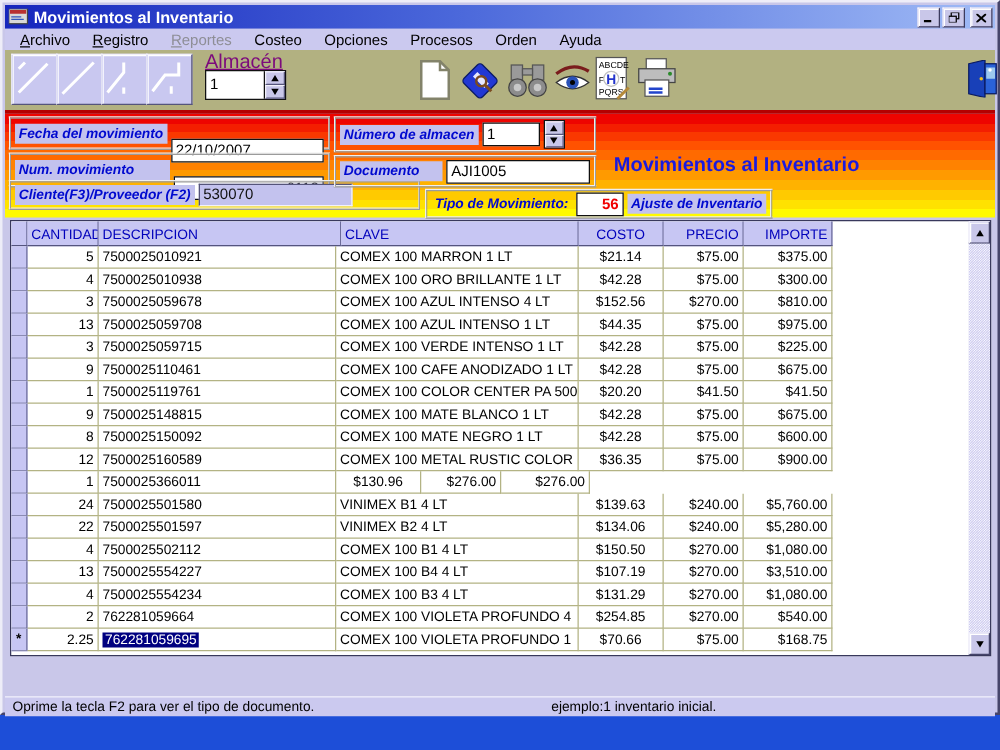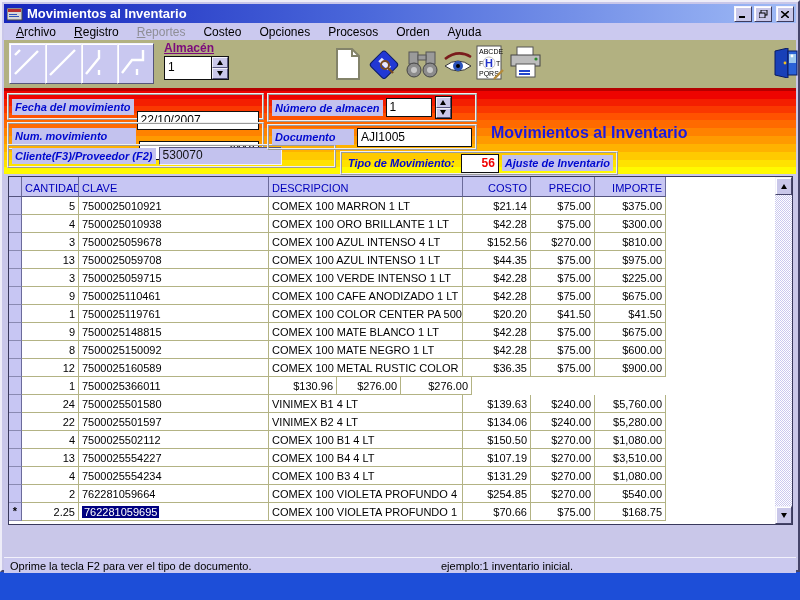--- a/index.html
+++ b/index.html
@@ -21,21 +21,21 @@
   .menubar{position:absolute;left:2px;top:21px;right:2px;height:17px;background:#cbc9ef;
        display:flex;align-items:center;font-size:12px;color:#000;padding-left:3px;}
   .menu-item{display:inline-block;padding:1px 9px;white-space:nowrap;}
   .menu-item.hot::first-letter{text-decoration:underline;}
   .menu-item.disabled{color:#8e8e96;}
 
   
   .toolbar{position:absolute;left:2px;top:38px;right:2px;height:48px;background:#b2b181;}
   .navbtn{position:absolute;top:3px;width:35px;height:39px;background:#c9c8f0;
        border:1px solid;border-color:#f2f1fb #55547a #55547a #f2f1fb;box-shadow:inset 1px 1px 0 #fff;}
-  .alm-label{position:absolute;left:160px;top:1px;font-size:12px;font-weight:bold;color:#7c0a7c;text-decoration:underline;text-align:right;}
+  .alm-label{position:absolute;left:160px;top:1px;font-size:16px;font-weight:normal;color:#7c0a7c;text-decoration:underline;text-align:right;}
   .spinbox{position:absolute;left:160px;top:16px;width:63px;height:22px;border:1px solid #111;background:#fff;display:flex;}
   .spinbox .sval{flex:1;font-size:12px;padding:3px 0 0 3px;}
   .spincol{width:16px;display:flex;flex-direction:column;border-left:1px solid #111;}
   .spinb{flex:1;background:#c9c7e9;border:1px solid;border-color:#f2f1fb #55547a #55547a #f2f1fb;
        display:flex;align-items:center;justify-content:center;}
   .tri-up{width:0;height:0;border-left:3px solid transparent;border-right:3px solid transparent;border-bottom:5px solid #000;}
   .tri-dn{width:0;height:0;border-left:3px solid transparent;border-right:3px solid transparent;border-top:5px solid #000;}
   .toolico{position:absolute;}
 
   
@@ -63,21 +63,21 @@
   
   .grid{position:absolute;left:6px;top:174px;width:783px;height:347px;background:#fff;border:1px solid #39395c;box-sizing:content-box;overflow:hidden;}
   .grid-header,.grow-r{display:flex;}
   .gcell{box-sizing:border-box;border-right:1px solid #b3b384;border-bottom:1px solid #b3b384;
          font-size:11px;line-height:16px;height:18px;padding:1px 3px 0 3px;white-space:nowrap;overflow:hidden;color:#000;}
   .hrow .gcell{background:#c7c6f3;color:#0000bb;border-right:1px solid #6b6b9a;border-bottom:1px solid #54547e;height:20px;padding-top:3px;}
   .c-sel{flex:0 0 13px;padding:0;text-align:center;background:#c7c6f3;border-right:1px solid #6b6b9a;border-bottom:1px solid #8a8ab2;font-weight:bold;}
   .c-qty{flex:0 0 57px;text-align:right;}
   .c-clave{flex:0 0 190px;}
   .c-desc{flex:0 0 194px;}
-  .c-costo{flex:0 0 68px;text-align:right;}
+  .c-costo{flex:0 0 68px;text-align:center;}
   .c-precio{flex:0 0 64px;text-align:right;}
   .c-imp{flex:0 0 71px;text-align:right;}
   .selhl{background:#000080;color:#fff;padding:0 2px;}
   .dither{background-color:#cbc9ef;background-image:
      linear-gradient(45deg,#ffffff 25%,transparent 25% 75%,#ffffff 75%),
      linear-gradient(45deg,#ffffff 25%,transparent 25% 75%,#ffffff 75%);
      background-size:2px 2px;background-position:0 0,1px 1px;}
   .vscroll{position:absolute;top:0;right:0;bottom:0;width:17px;display:flex;flex-direction:column;}
   .sbtn{height:16px;background:#c9c7e9;border:1px solid;border-color:#f2f1fb #46456a #46456a #f2f1fb;box-shadow:inset 1px 1px 0 #fff;
         display:flex;align-items:center;justify-content:center;}
@@ -293,22 +293,22 @@
         <div class="tbox tipo-val">56</div>
         <span class="flabel">Ajuste de Inventario</span>
       </div>
       <span class="paneltitle">Movimientos al Inventario</span>
     </div>
 
     <div class="grid">
       <div class="grid-header hrow">
           <div class="gcell c-sel"></div>
           <div class="gcell c-qty">CANTIDAD</div>
+          <div class="gcell c-desc">DESCRIPCION</div>
           <div class="gcell c-clave">CLAVE</div>
-          <div class="gcell c-desc">DESCRIPCION</div>
           <div class="gcell c-costo">COSTO</div>
           <div class="gcell c-precio">PRECIO</div>
           <div class="gcell c-imp">IMPORTE</div>
         </div>
       <div>
           <div class="grow-r">
             <div class="gcell c-sel"></div>
             <div class="gcell c-qty">5</div>
             <div class="gcell c-clave">7500025010921</div>
             <div class="gcell c-desc">COMEX 100 MARRON 1 LT</div>

